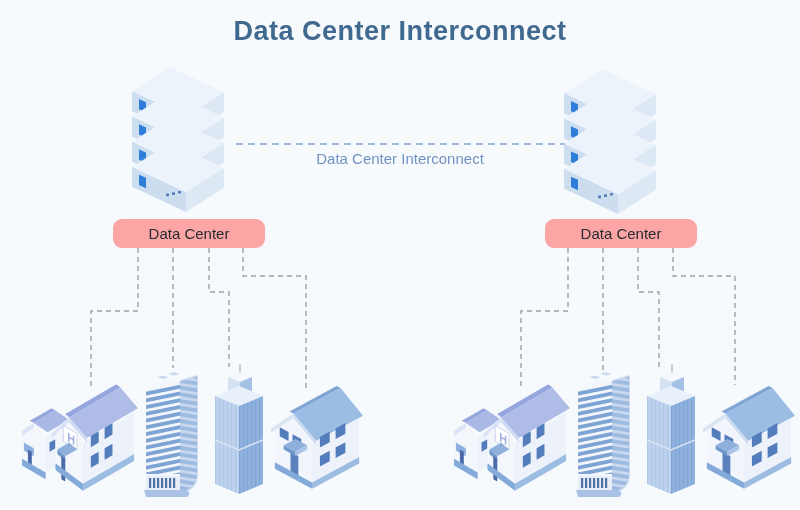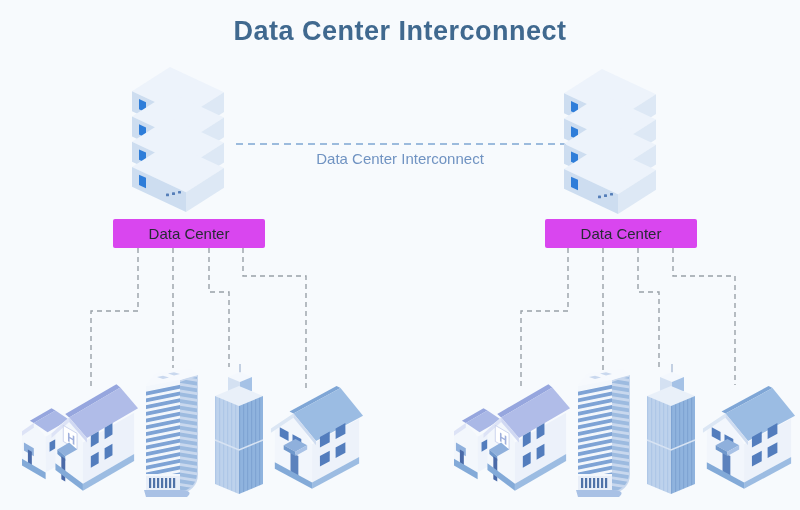--- a/index.html
+++ b/index.html
@@ -8,21 +8,21 @@
     background:#f7fafd;
     font-family:"Liberation Sans", sans-serif;
   }
   .stage{position:absolute;inset:0;}
   .title{
     position:absolute;left:0;top:16px;width:800px;text-align:center;
     font-size:27px;font-weight:700;color:#40698f;letter-spacing:.5px;
   }
   .dc-label{
     position:absolute;width:152px;height:29px;line-height:29px;
-    background:#d946ef;border-radius:2px;text-align:center;
+    background:#fca5a5;border-radius:9px;text-align:center;
     font-size:15px;color:#262b33;
   }
   .dc-label.left{left:113px;top:219px;}
   .dc-label.right{left:545px;top:219px;}
   .link-label{
     position:absolute;left:300px;top:150px;width:200px;text-align:center;
     font-size:15px;color:#7093c2;
   }
   svg.icon{position:absolute;display:block;}
   #srv-left{left:132px;top:67px;width:104px;height:146px;}

